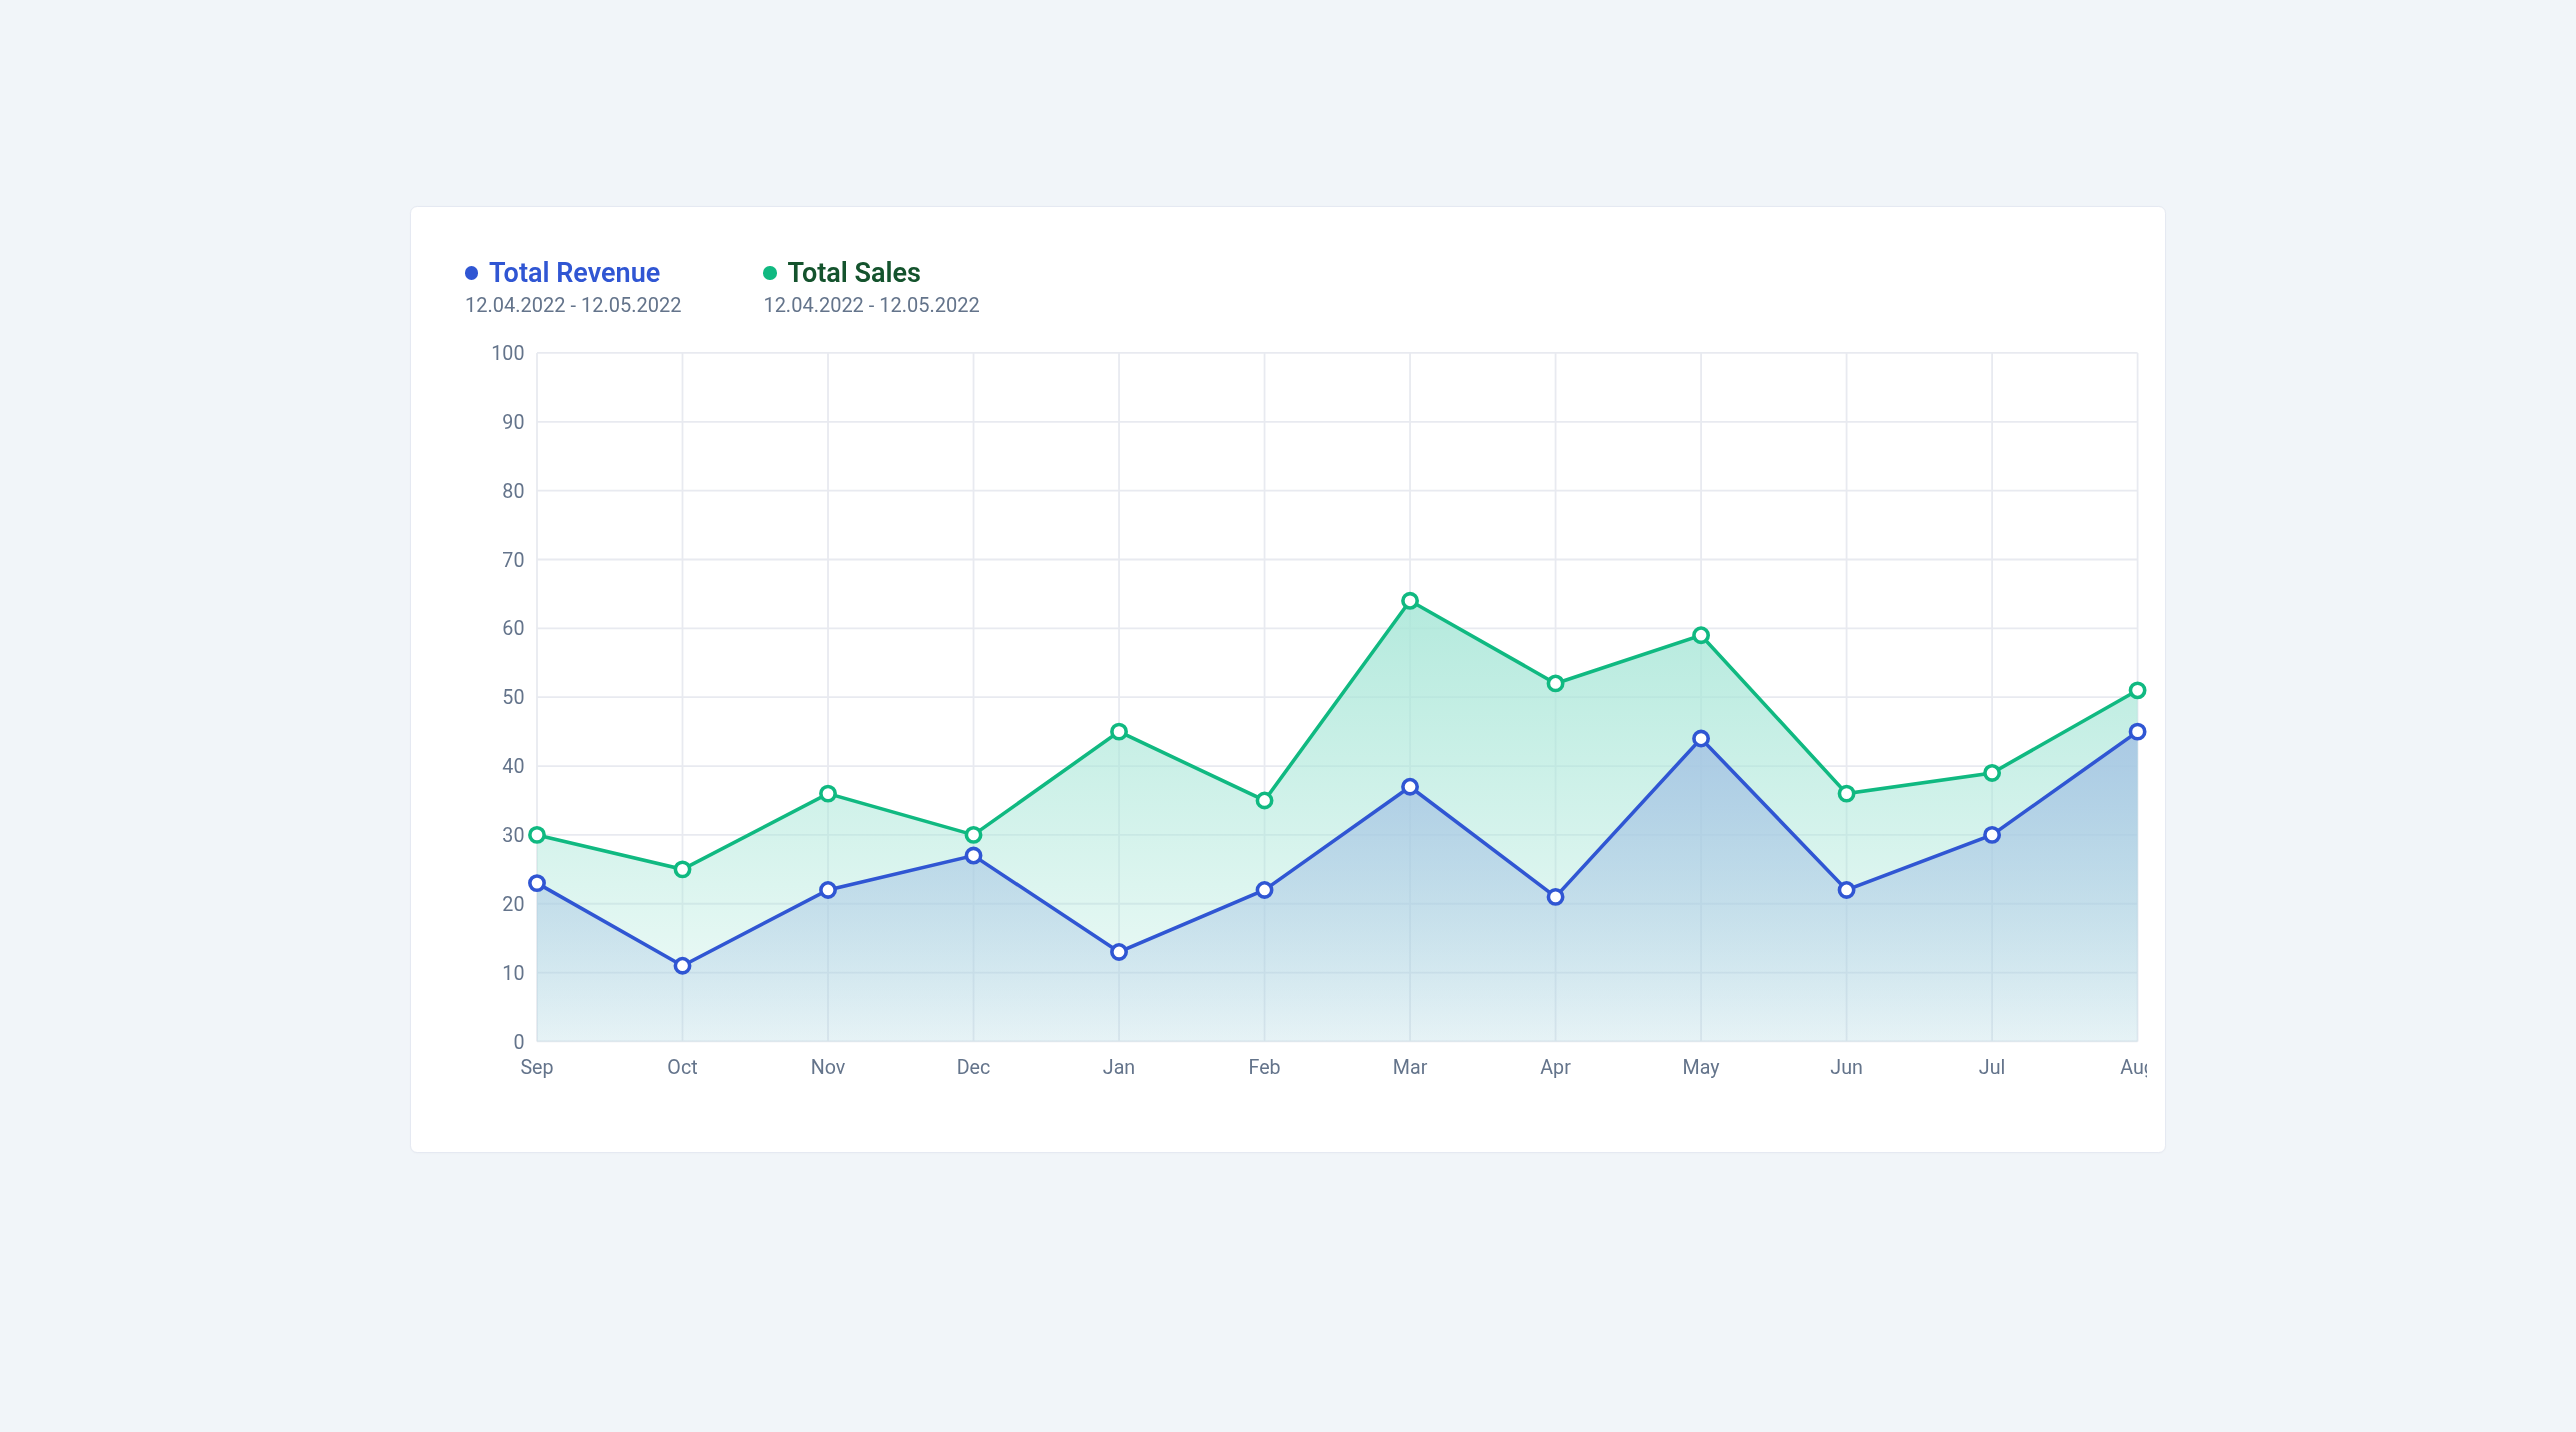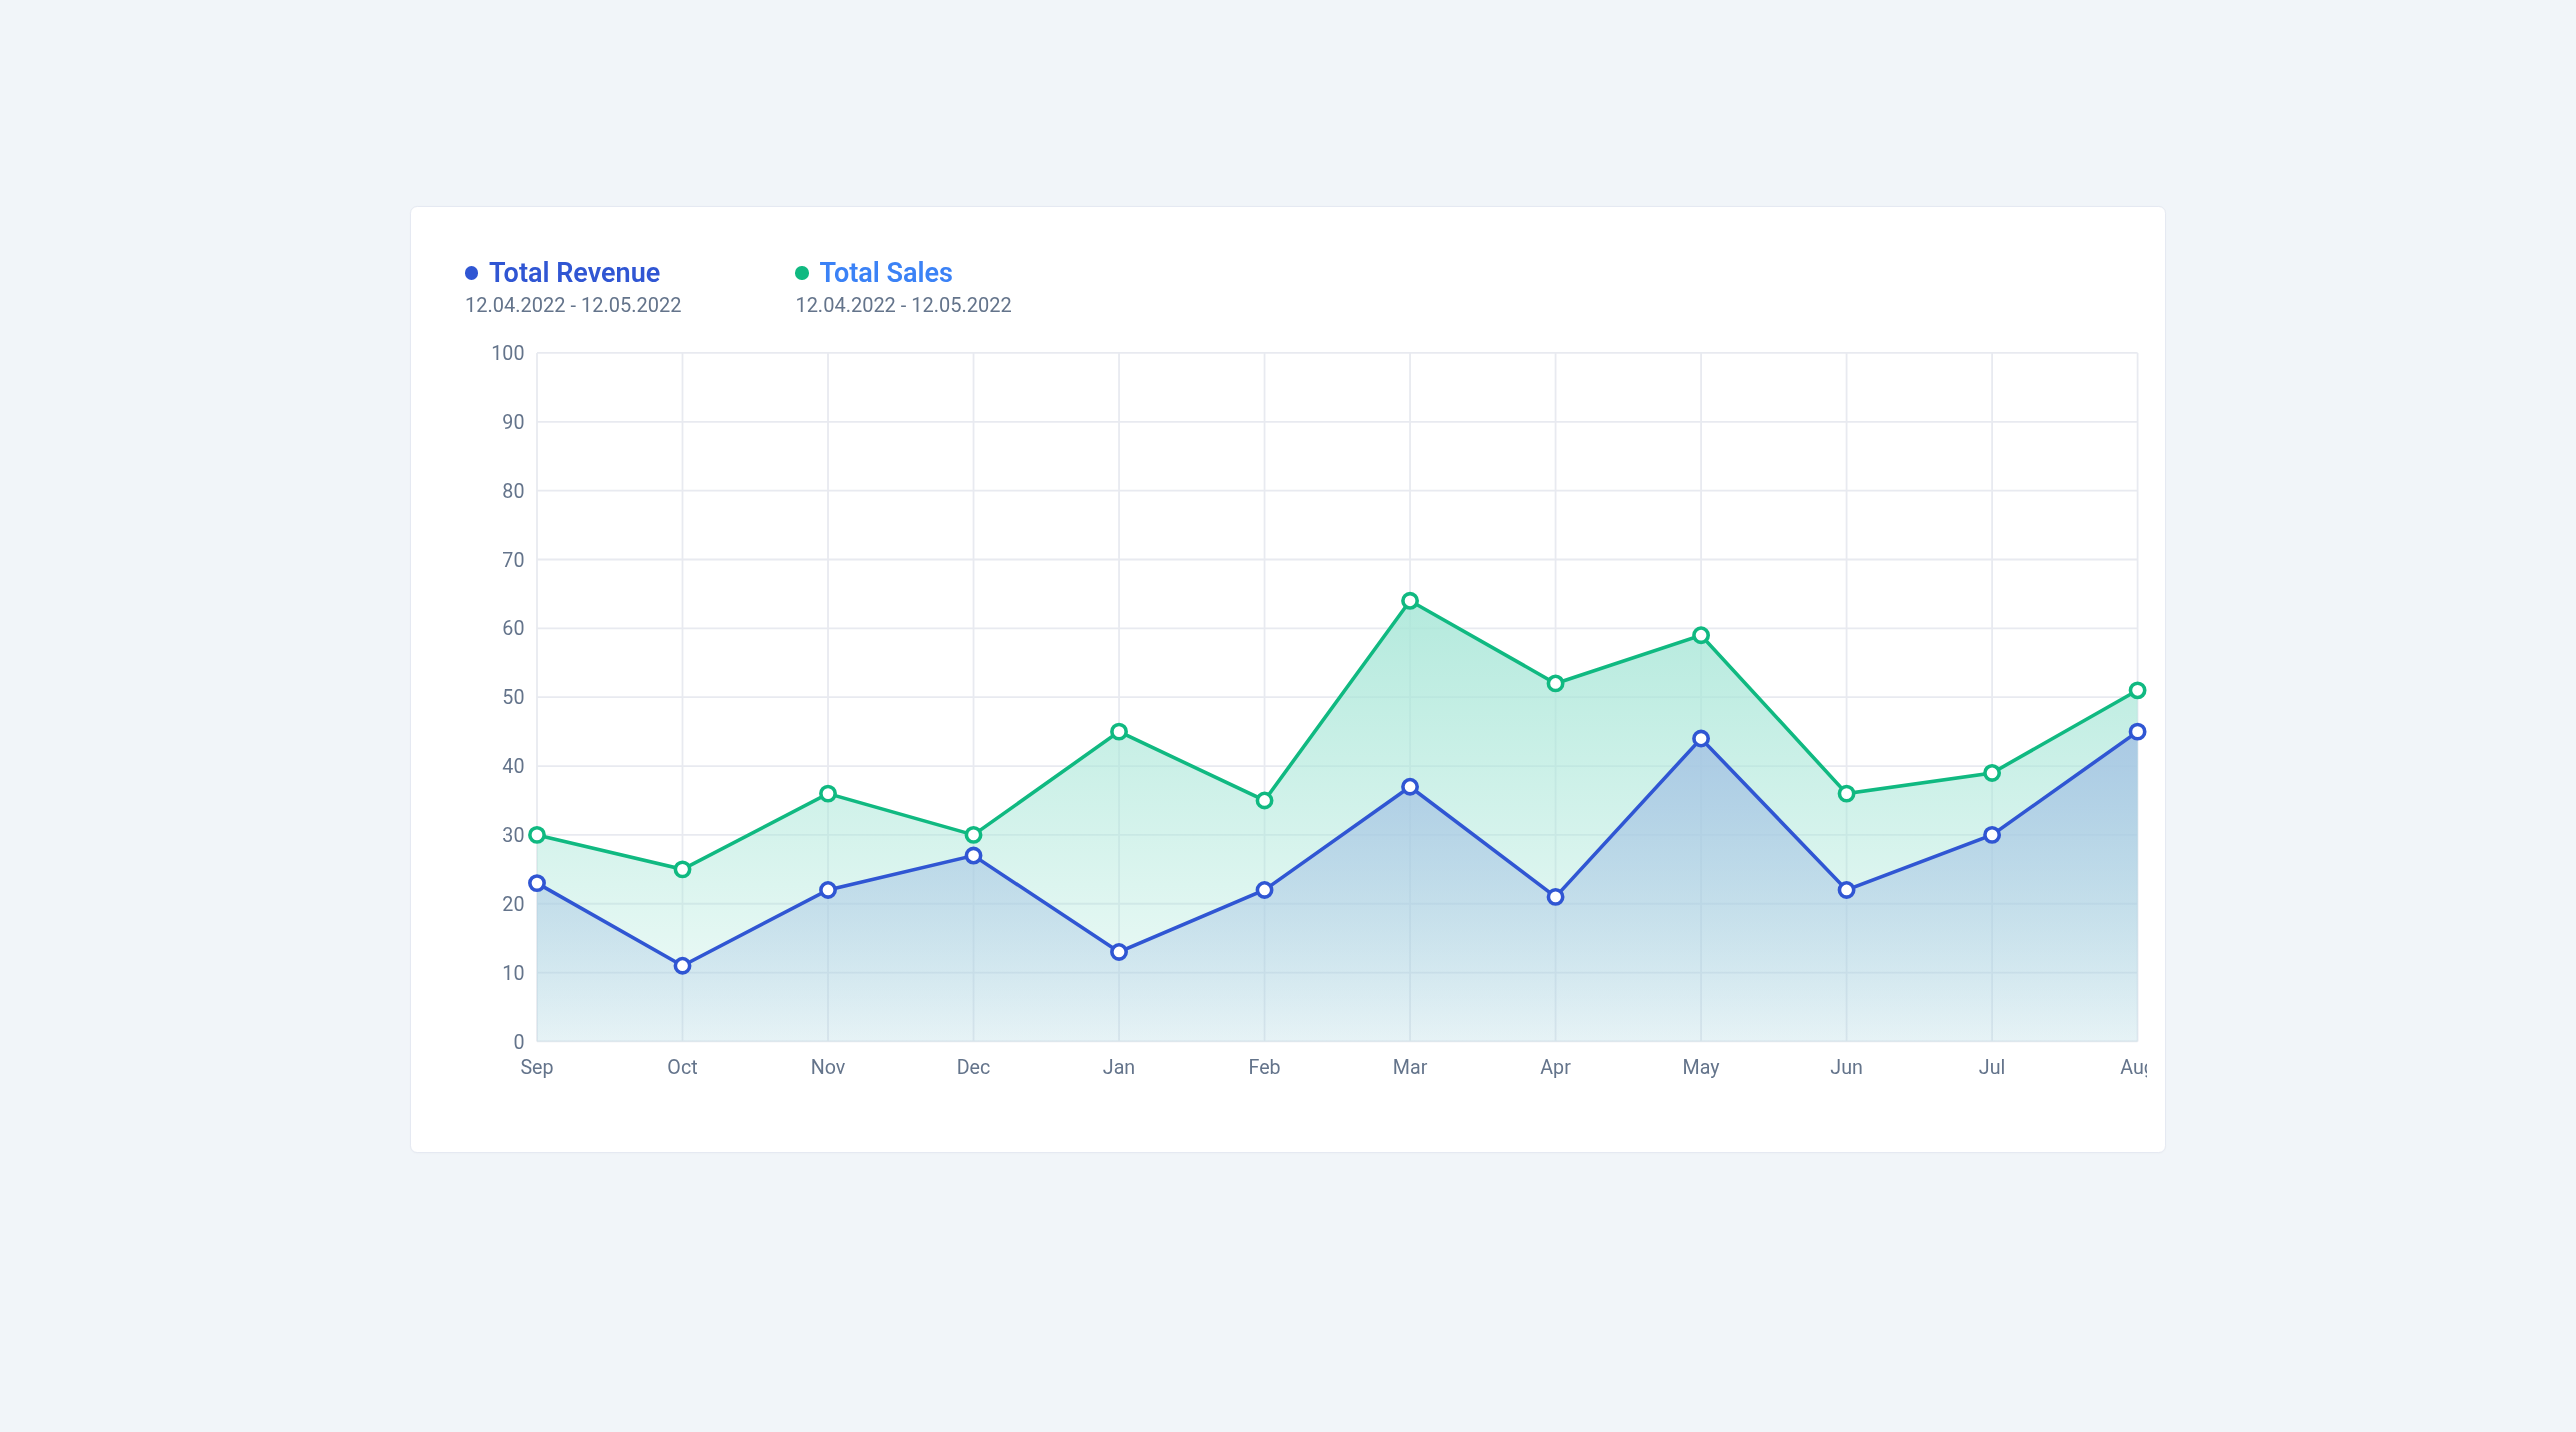--- a/index.html
+++ b/index.html
@@ -22,21 +22,21 @@
     box-shadow: 0 0.9px 1.8px rgba(0,0,0,0.02);
   }
   .header {
     display: flex;
     justify-content: space-between;
     align-items: flex-start;
     margin-bottom: 27px;
   }
   .legends {
     display: flex;
-    gap: 114px;
+    gap: 82px;
   }
   .legend-item {
     display: flex;
     flex-direction: column;
   }
   .legend-top {
     display: flex;
     align-items: center;
     gap: 10.7px;
   }
@@ -97,21 +97,21 @@
       <div class="legend-item">
         <div class="legend-top">
           <span class="dot" style="background:#3056d3"></span>
           <span class="legend-label" style="color:#3056d3">Total Revenue</span>
         </div>
         <span class="legend-date">12.04.2022 - 12.05.2022</span>
       </div>
       <div class="legend-item">
         <div class="legend-top">
           <span class="dot" style="background:#10b981"></span>
-          <span class="legend-label" style="color:#3b82f6">Total Sales</span>
+          <span class="legend-label" style="color:#14532d">Total Sales</span>
         </div>
         <span class="legend-date">12.04.2022 - 12.05.2022</span>
       </div>
     </div>
   </div>
 
   <div class="chart-wrap">
     <svg id="chart-svg" width="1682" height="769" viewBox="0 0 1880 860">
         <defs>
           <linearGradient id="grad0" x1="0" y1="0" x2="0" y2="1">

